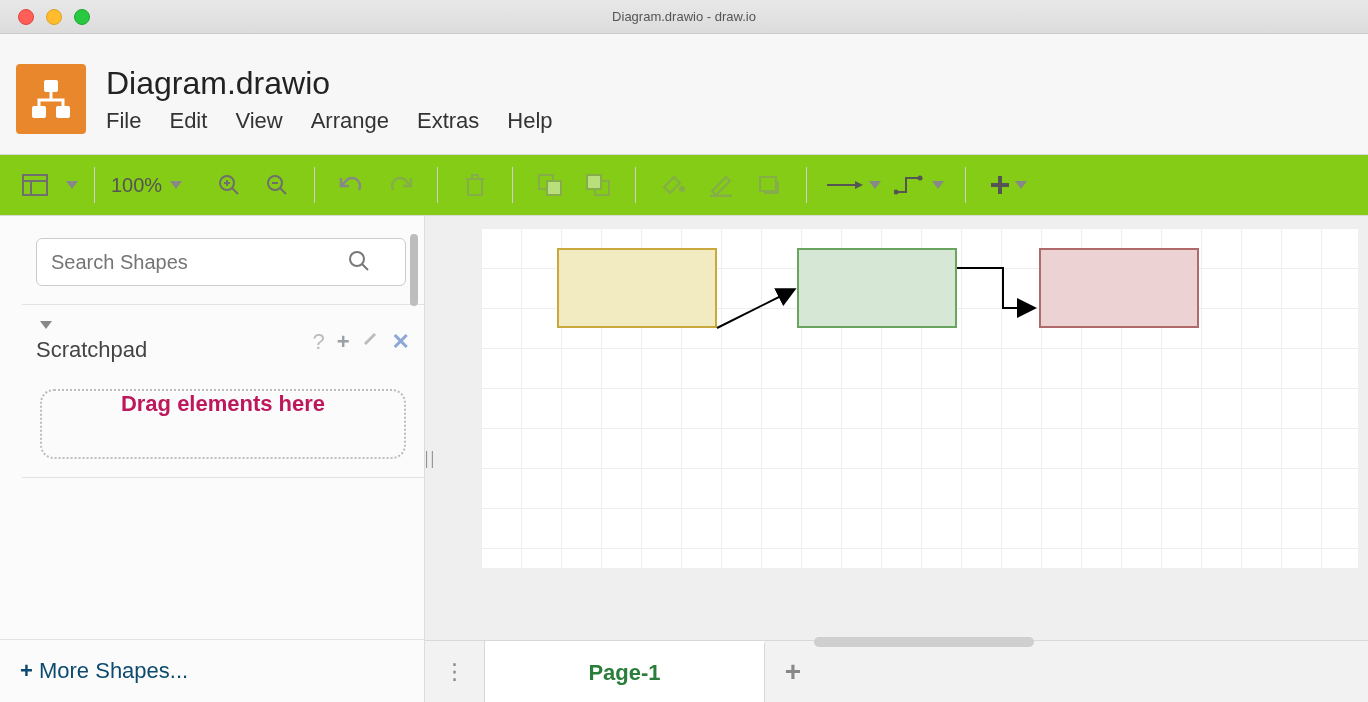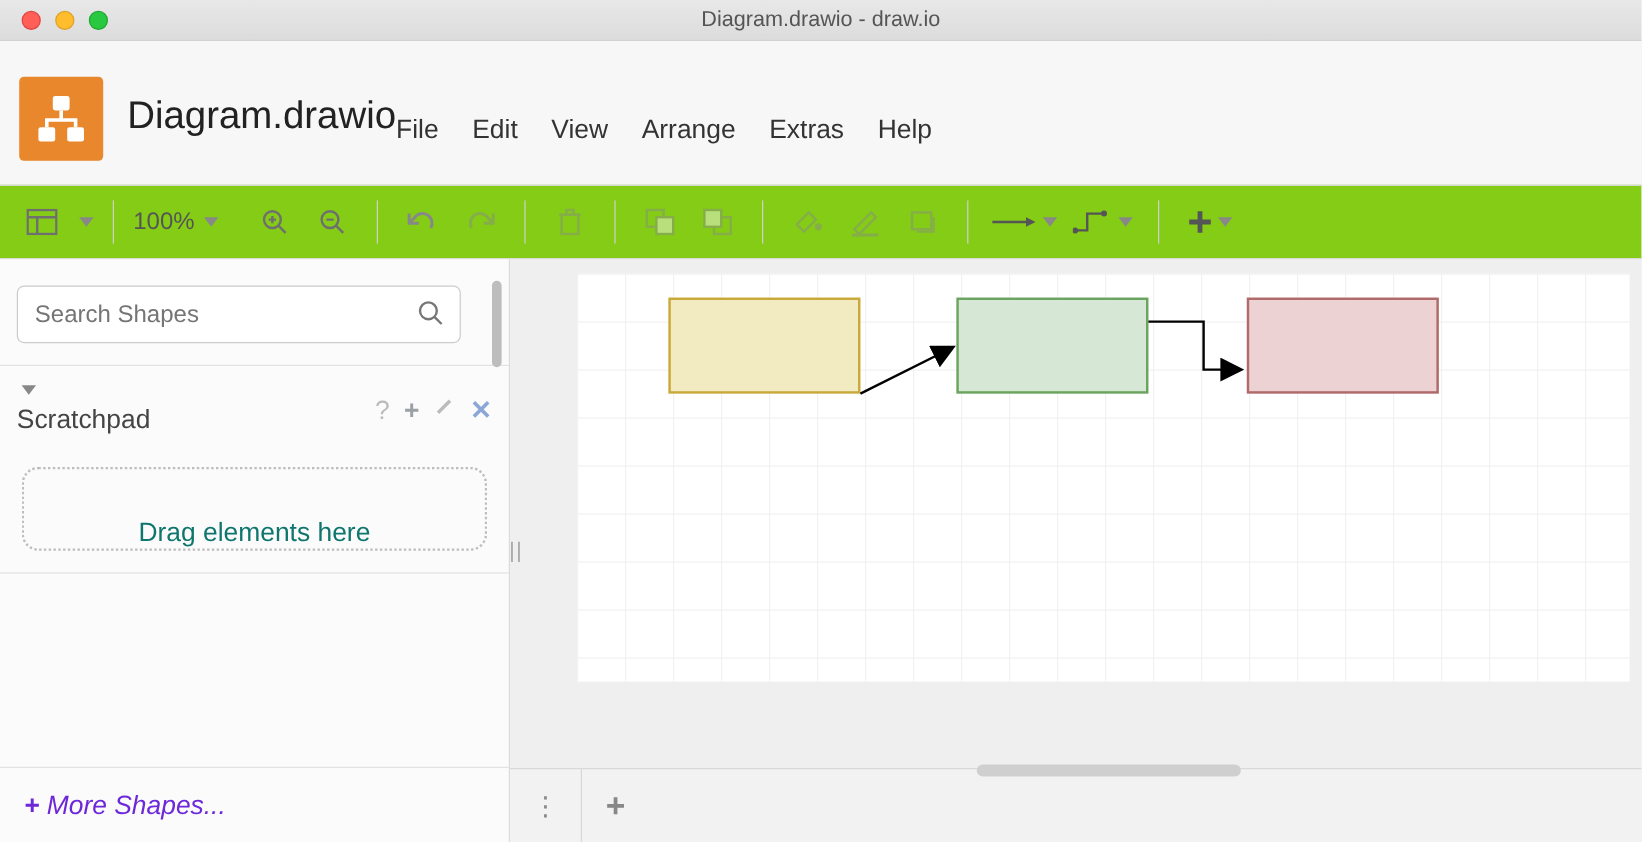--- a/index.html
+++ b/index.html
@@ -19,21 +19,21 @@
     align-items: center;
     position: relative;
   }
   .traffic-lights { display: flex; gap: 12px; padding-left: 18px; }
   .tl { width: 16px; height: 16px; border-radius: 50%; }
   .tl.red { background:#ff5f57; border:1px solid #e0443e;}
   .tl.yellow { background:#ffbd2e; border:1px solid #dea123;}
   .tl.green { background:#28c940; border:1px solid #1ea82f;}
   .titlebar-title {
     position: absolute; left: 0; right: 0; text-align: center;
-    font-size: 18px; color: #555;
+    font-size: 13px; color: #555;
   }
   .header {
     height: 120px;
     display: flex;
     align-items: center;
     padding: 10px 16px 0 16px;
     background: #f7f7f7;
   }
   .app-logo {
     width: 70px; height: 70px;
@@ -50,21 +50,21 @@
     margin-bottom: 6px;
   }
   .menubar {
     display: flex;
     gap: 28px;
     font-size: 22px;
     align-items: flex-end;
     color: #333;
   }
   .menubar .saved { color: #8a8a8a; font-size: 22px; }
-  .header-right { display: flex; flex-direction: row; }
+  .header-right { display: flex; flex-direction: column; }
 
   .toolbar {
     height: 62px;
     border-top: 1px solid #d9d9d9;
     border-bottom: 1px solid #d9d9d9;
     background: #84cc16;
     display: flex;
     align-items: center;
     padding-left: 14px;
     gap: 6px;
@@ -83,20 +83,21 @@
     display: flex;
     height: calc(702px - 34px - 120px - 62px);
   }
   .sidebar {
     width: 425px;
     background: #fbfbfb;
     border-right: 1px solid #dcdcdc;
     display: flex;
     flex-direction: column;
     position: relative;
+    padding-left: 22px;
   }
   .search-wrap { padding: 22px 14px 18px 14px; position:relative;}
   .search-input {
     width: 370px; height: 48px;
     border: 1px solid #ccc;
     border-radius: 6px;
     font-size: 20px;
     padding: 0 40px 0 14px;
     color: #888;
     background:#fff;
@@ -111,28 +112,28 @@
     display: flex; align-items: center; justify-content: space-between;
     padding: 8px 14px; font-size: 22px; color:#444;
   }
   .section-head .left { display:flex; gap:8px;flex-direction:column; }
   .section-actions { display:flex; gap:12px; color:#9aa0a6; font-size: 22px; font-weight: bold;}
   .dropzone {
     margin: 18px 18px;
     border: 2px dotted #bdbdbd;
     border-radius: 14px;
     height: 70px;
-    display:flex; align-items:flex-end; justify-content:center;
-    font-size: 22px; color:#0f766e;
+    display:flex; align-items:flex-start; justify-content:center;
+    font-size: 22px; color:#be185d;font-weight:bold;
   }
   .more-shapes {
     position: absolute; bottom: 0; left: 0; right: 0;
     border-top: 1px solid #e2e2e2;
     padding: 18px 20px;
-    font-size: 22px; color:#6d28d9; font-weight: 500; font-style: italic;
+    font-size: 22px; color:#0c4a6e; font-weight: 500;
   }
   .canvas-area {
     flex: 1; position: relative;
     background: #efefef;
     display: flex; flex-direction: column;
   }
   .drag-handle {
     position: absolute; left: -2px; top: 50%; transform: translateY(-50%);
     color: #888; font-size: 14px; letter-spacing:-3px;
   }
@@ -377,16 +378,19 @@
           <line x1="236" y1="100" x2="312" y2="62" stroke="#000" stroke-width="2" marker-end="url(#ah)"></line>
           <path d="M476 40 H522 V80 H552" fill="none" stroke="#000" stroke-width="2" marker-end="url(#ah)"></path>
         </svg>
       </div>
     </div>
     <div class="hscroll">
       <div class="hscroll-thumb"></div>
     </div>
     <div class="tabbar">
       <div class="tab-more">⋮</div>
+      <div class="tab">
+        <span>Page-1</span>
+      </div>
       <div class="tab-add">+</div>
     </div>
   </div>
 </div>
 
 </body></html>

